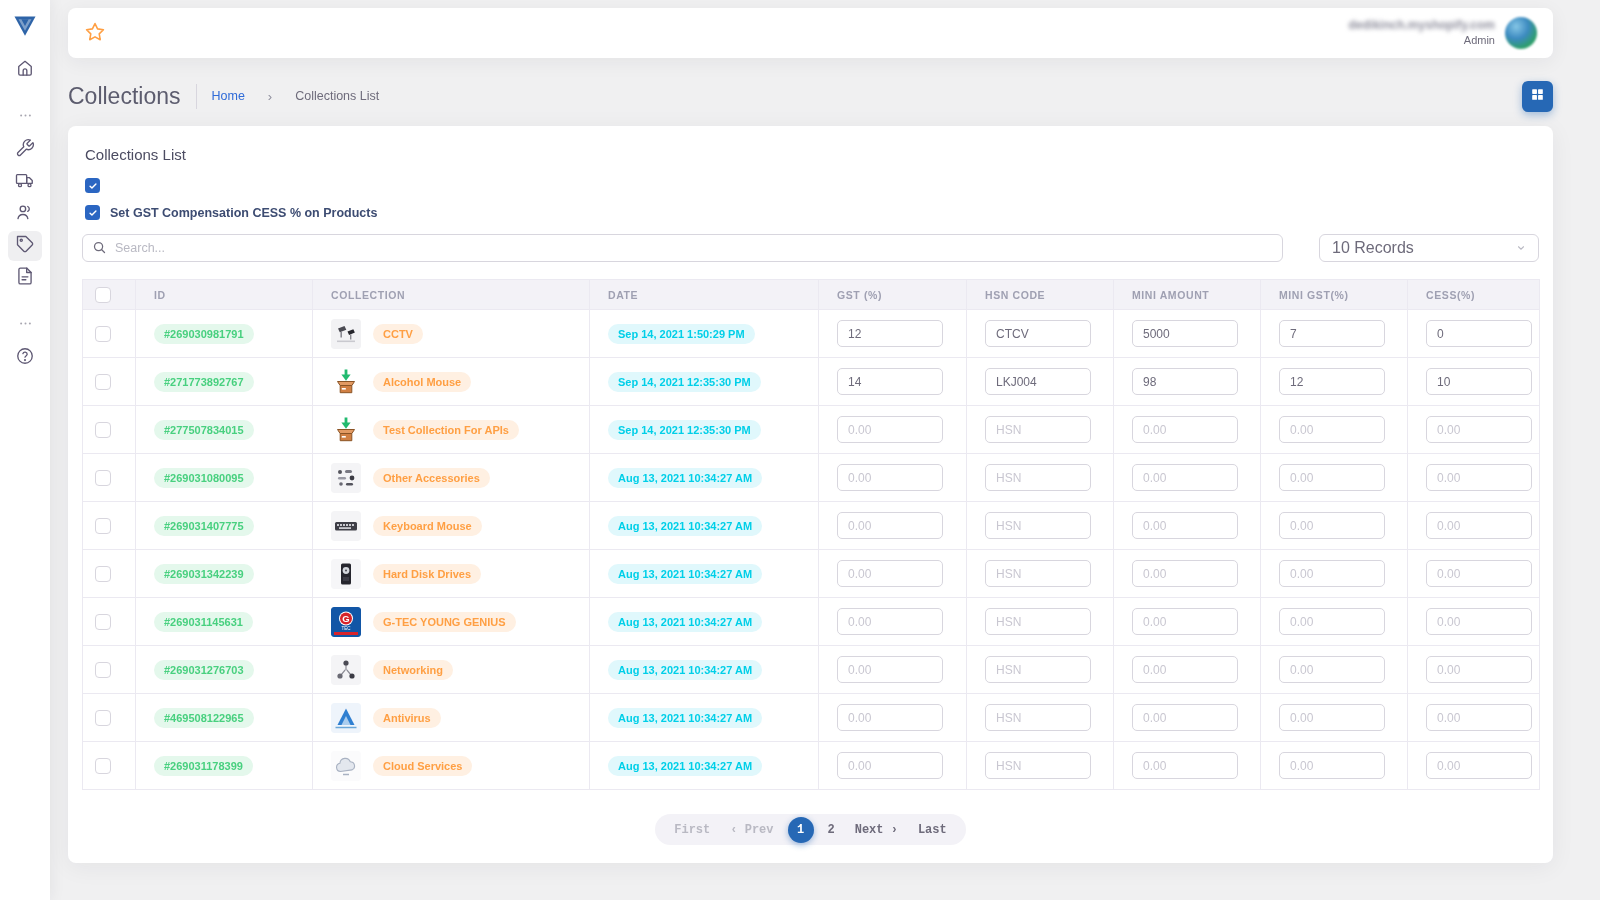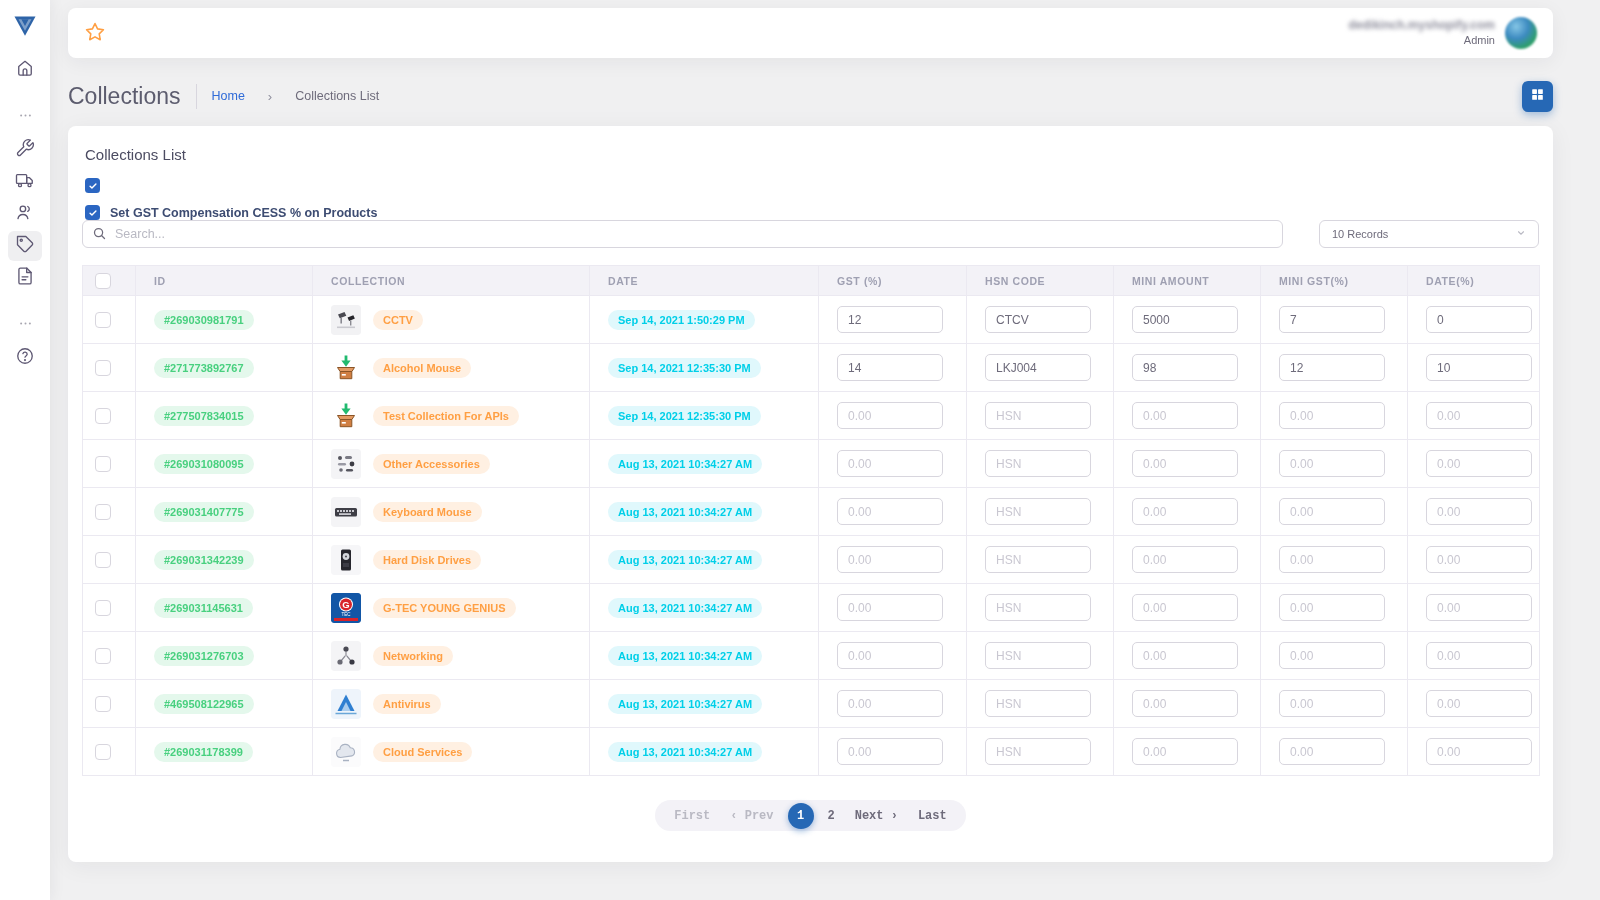--- a/index.html
+++ b/index.html
@@ -70,34 +70,34 @@
   .card-title { font-size:15px; color:#4c4c62; font-weight:500; margin:6px 0 0 3px; }
   .check-row { display:flex; align-items:center; gap:10px; margin:15px 0 0 3px; }
   .check-row + .check-row { margin-top:12px; }
   .checkbox {
     width:15px; height:15px; background:#2b66c2; border-radius:3.5px; flex:0 0 auto;
     display:flex; align-items:center; justify-content:center; cursor:pointer;
   }
   .checkbox svg { width:10px; height:10px; }
   .check-label { font-size:12.5px; font-weight:700; color:#3d4c72; }
   
-  .search-row { display:flex; gap:36px; }
+  .search-row { display:flex; gap:36px; margin-top:14px; }
   .search-box { flex:1; position:relative; }
   .search-box input {
     width:100%; height:28px; border:1px solid #d8d6de; border-radius:6px;
     padding:0 10px 0 32px; font-size:12.5px; color:#6e6b7b; outline:none;
     font-family:"Liberation Sans", sans-serif; background:#fff;
   }
   .search-box input::placeholder { color:#b9b9c3; }
   .search-glyph { position:absolute; left:10px; top:6px; width:15px; height:15px; color:#6e6b7b; }
   .search-glyph svg { width:15px; height:15px; }
   .records-select {
     width:220px; height:28px; border:1px solid #d8d6de; border-radius:6px;
     display:flex; align-items:center; justify-content:space-between;
-    padding:0 12px; font-size:11px; color:#6e6b7b; cursor:pointer; background:#fff;
+    padding:0 12px; font-size:16px; color:#6e6b7b; cursor:pointer; background:#fff;
   }
   .records-select svg { width:10px; height:10px; }
   
   .table-wrap { margin-top:17px; }
   table { width:100%; border-collapse:collapse; table-layout:fixed; }
   th, td { border:1px solid #ebe9f1; }
   thead th {
     background:#f3f2f7; height:30px; font-size:10.5px; font-weight:700;
     color:#9fa0b2; letter-spacing:.6px; text-align:left; padding:0 0 0 18px;
   }
@@ -301,21 +301,21 @@
         <thead>
           <tr>
             <th class="cb-cell"><span class="row-checkbox"></span></th>
             <th>ID</th>
             <th>COLLECTION</th>
             <th>DATE</th>
             <th>GST (%)</th>
             <th>HSN CODE</th>
             <th>MINI AMOUNT</th>
             <th>MINI GST(%)</th>
-            <th>DATE(%)</th>
+            <th>CESS(%)</th>
           </tr>
         </thead>
         <tbody>
             <tr>
               <td class="cb-cell"><span class="row-checkbox"></span></td>
               <td><span class="badge badge-id">#269030981791</span></td>
               <td><span class="thumb"><svg viewBox="0 0 30 30">
                     <rect width="30" height="30" rx="3" fill="#f2f2f4"></rect>
                     <path d="M7 9.5l6.5-2.6 1.8 3.8-6.5 2.6z" fill="#4a4a52"></path>
                     <rect x="9.4" y="13" width="1.6" height="5.5" fill="#8a8a92"></rect>

